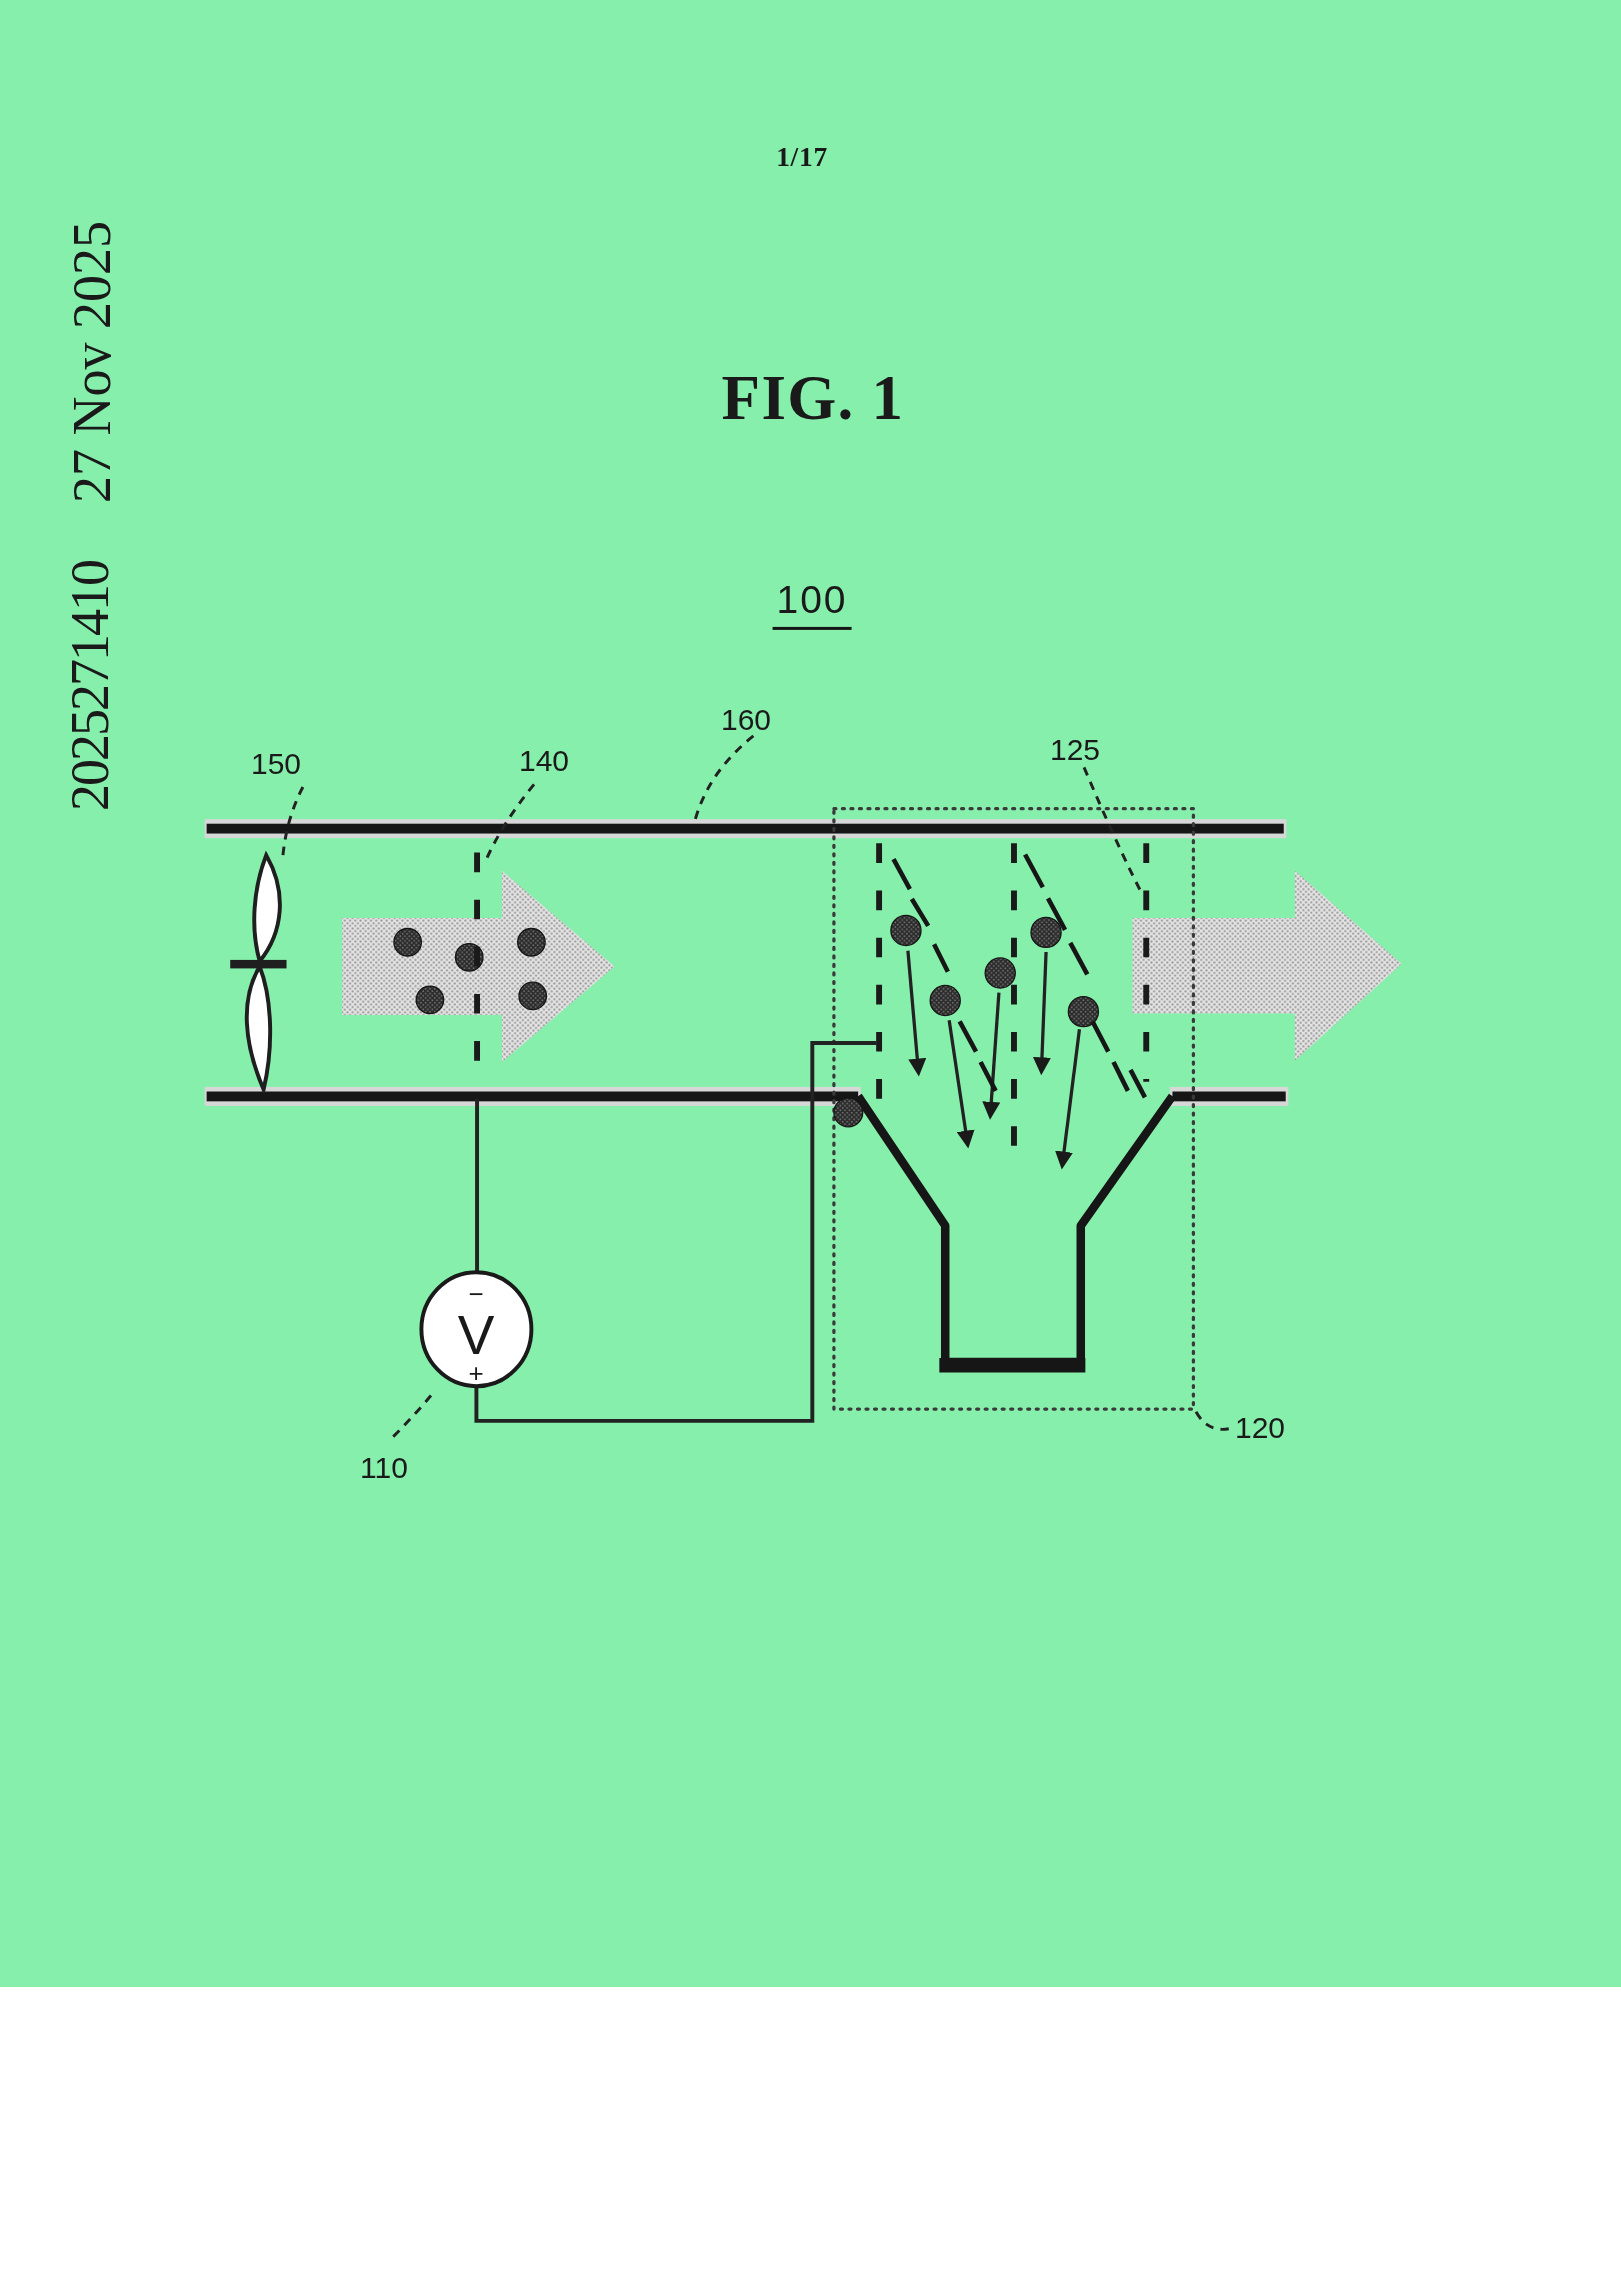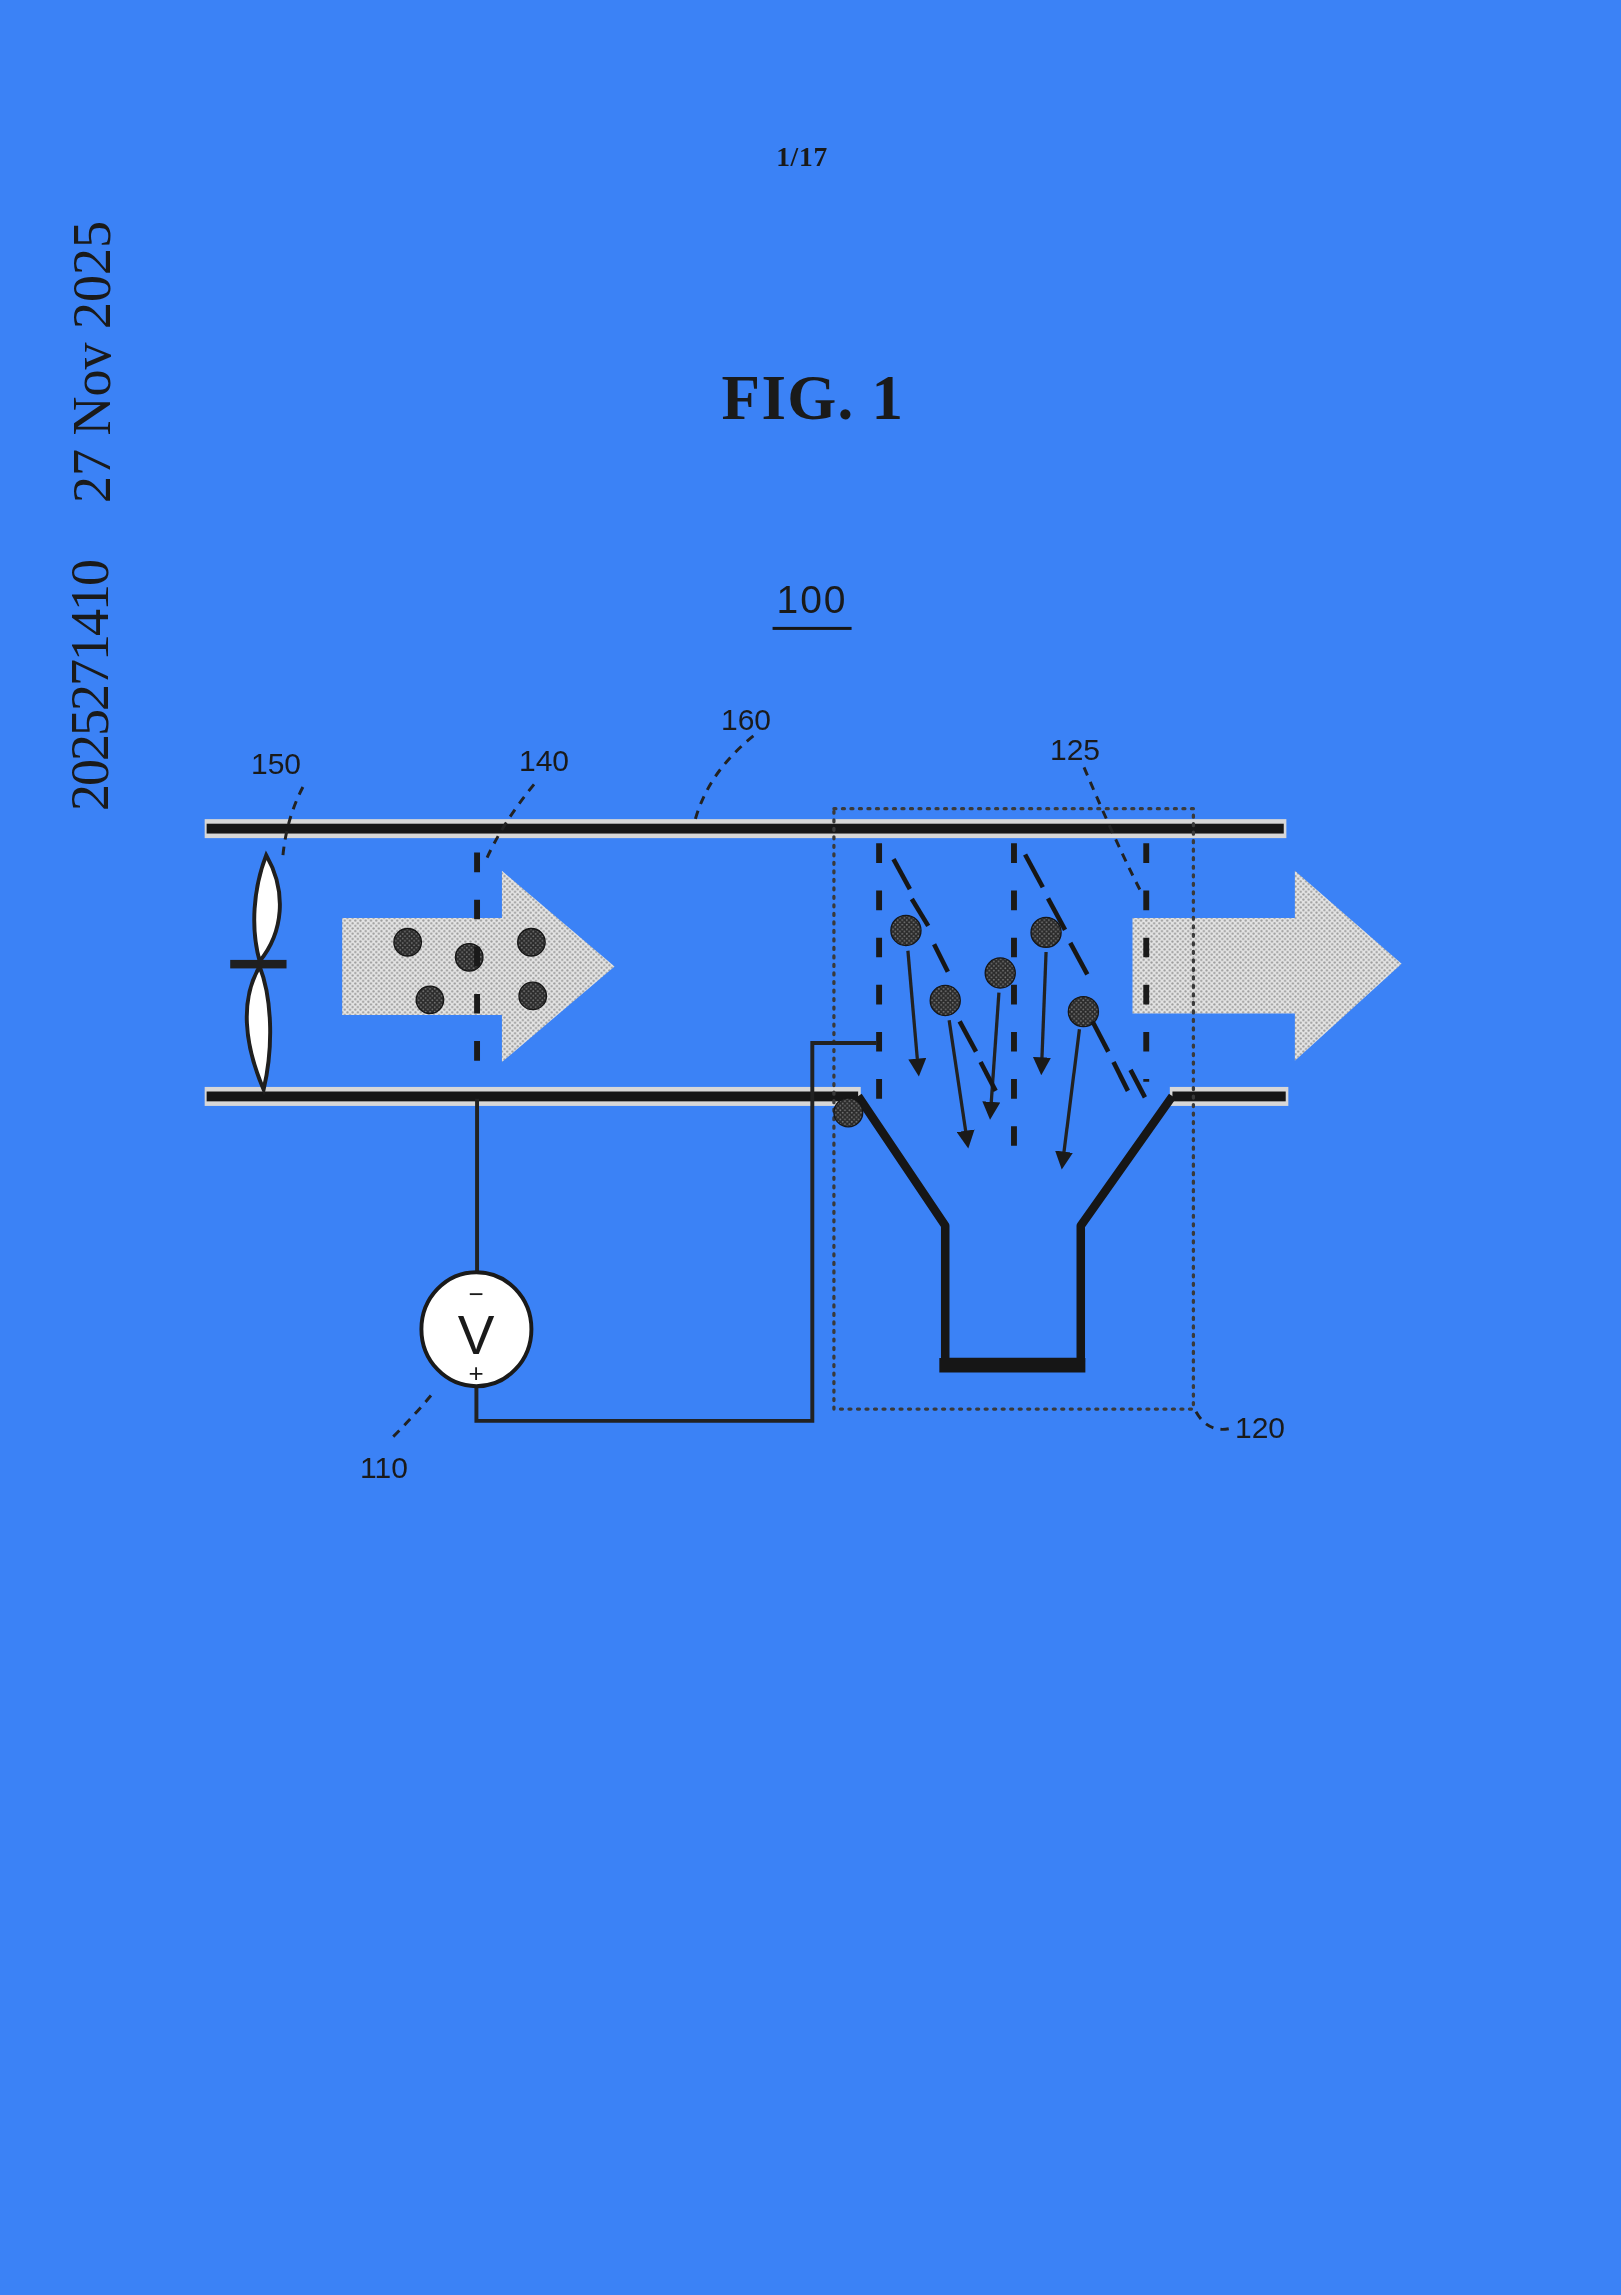--- a/index.html
+++ b/index.html
@@ -1,19 +1,19 @@
 <!DOCTYPE html>
 <html style="font-size:10.5px"><head>
 <meta charset="utf-8">
 <style>
   html,body{margin:0;padding:0;background:#ffffff;}
   #page{
     position:relative;
-    width:1622px;height:2295px;
-    background:#3b82f6;
+    width:1622px;height:1987px;
+    background:#86efac;
     overflow:hidden;
     font-family:"Liberation Sans",sans-serif;
     color:#1a1a1a;
   }
   #figure-svg{position:absolute;left:0;top:0;}
   .abs{position:absolute;transform:translate(-50%,-50%);white-space:nowrap;}
   .page-number{
     font-family:"Liberation Serif",serif;font-weight:bold;
     font-size:27.5px;letter-spacing:0.7px;
   }

